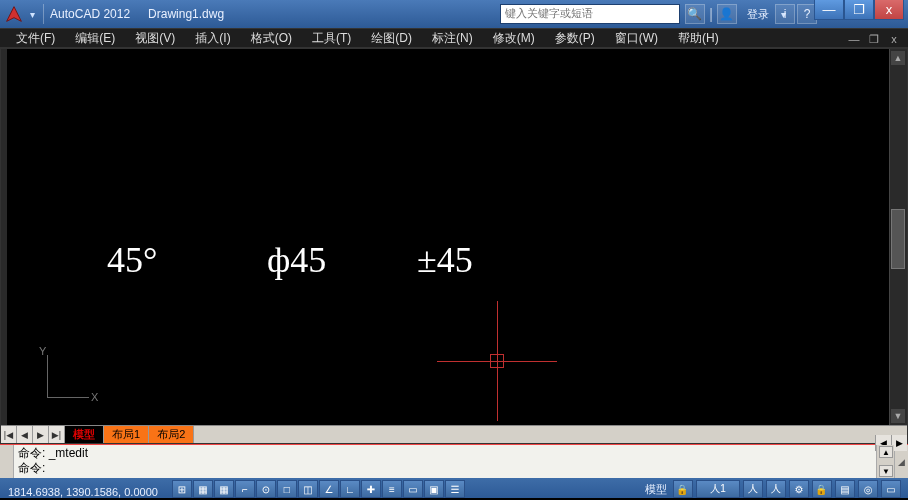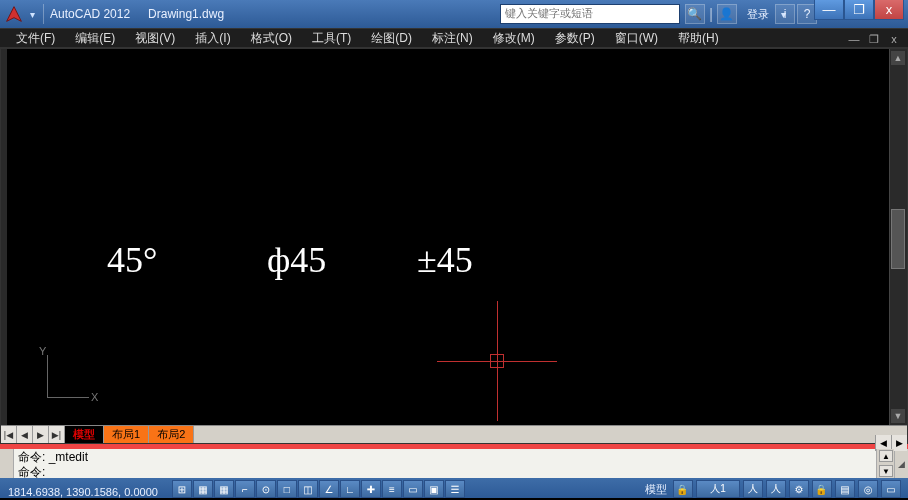--- a/index.html
+++ b/index.html
@@ -52,21 +52,21 @@
 .tabrow { position: absolute; left: 0; bottom: 0; right: 0; height: 18px; background: #d4d0c8; border-top: 1px solid #888; display: flex; align-items: center; font-size: 11px; }
 .tab-nav { display: flex; height: 100%; }
 .tab-nav span { width: 16px; display: flex; align-items: center; justify-content: center; border-right: 1px solid #999; background: #e6e3de; cursor: pointer; font-size: 9px; color: #333; }
 .tab { padding: 1px 8px; background: #f97316; border-right: 1px solid #999; cursor: pointer; color: #000; height: 100%; display: flex; align-items: center; }
 .tab.active { background: #000; color: #d00; font-weight: bold; }
 .tabrow .hscroll { flex: 1; position: relative; background: #d4d0c8; }
 .tabrow .hscroll-right { position: absolute; right: 0; display: flex; }
 .tabrow .hscroll-right span { width: 16px; height: 16px; background: #e6e3de; border-left: 1px solid #999; display: flex; align-items: center; justify-content: center; font-size: 9px; cursor: pointer; }
 
 
-.cmdarea { height: 34px; background: #f2f2ed; border-top: 5px solid #ef4444; display: flex; }
+.cmdarea { height: 34px; background: #f2f2ed; border-top: 1px solid #ef4444; display: flex; }
 .cmd-grip { width: 14px; background: #d4d0c8; border-right: 1px solid #aaa; }
 .cmd-text { flex: 1; font-family: Consolas, monospace; font-size: 12px; color: #000; padding: 1px 4px; line-height: 15px; white-space: pre; }
 .cmd-scroll { width: 18px; background: #d4d0c8; border-left: 1px solid #aaa; position: relative; }
 .cmd-scroll span { position: absolute; left: 2px; width: 14px; height: 12px; background: #e6e3de; border: 1px solid #999; font-size: 8px; display: flex; align-items: center; justify-content: center; cursor: pointer; }
 .cmd-footer { width: 14px; background: #d4d0c8; border-left: 1px solid #aaa; display: flex; align-items: center; justify-content: center; font-size: 9px; color: #555; }
 
 
 .statusbar { height: 20px; background: linear-gradient(#3e6da8,#2d5a96); display: flex; align-items: flex-end; color: #e8f0ff; font-size: 11px; position: relative; }
 .coords { padding: 0 8px; }
 .status-btns { display: flex; align-items: center; margin-left: 6px; }

